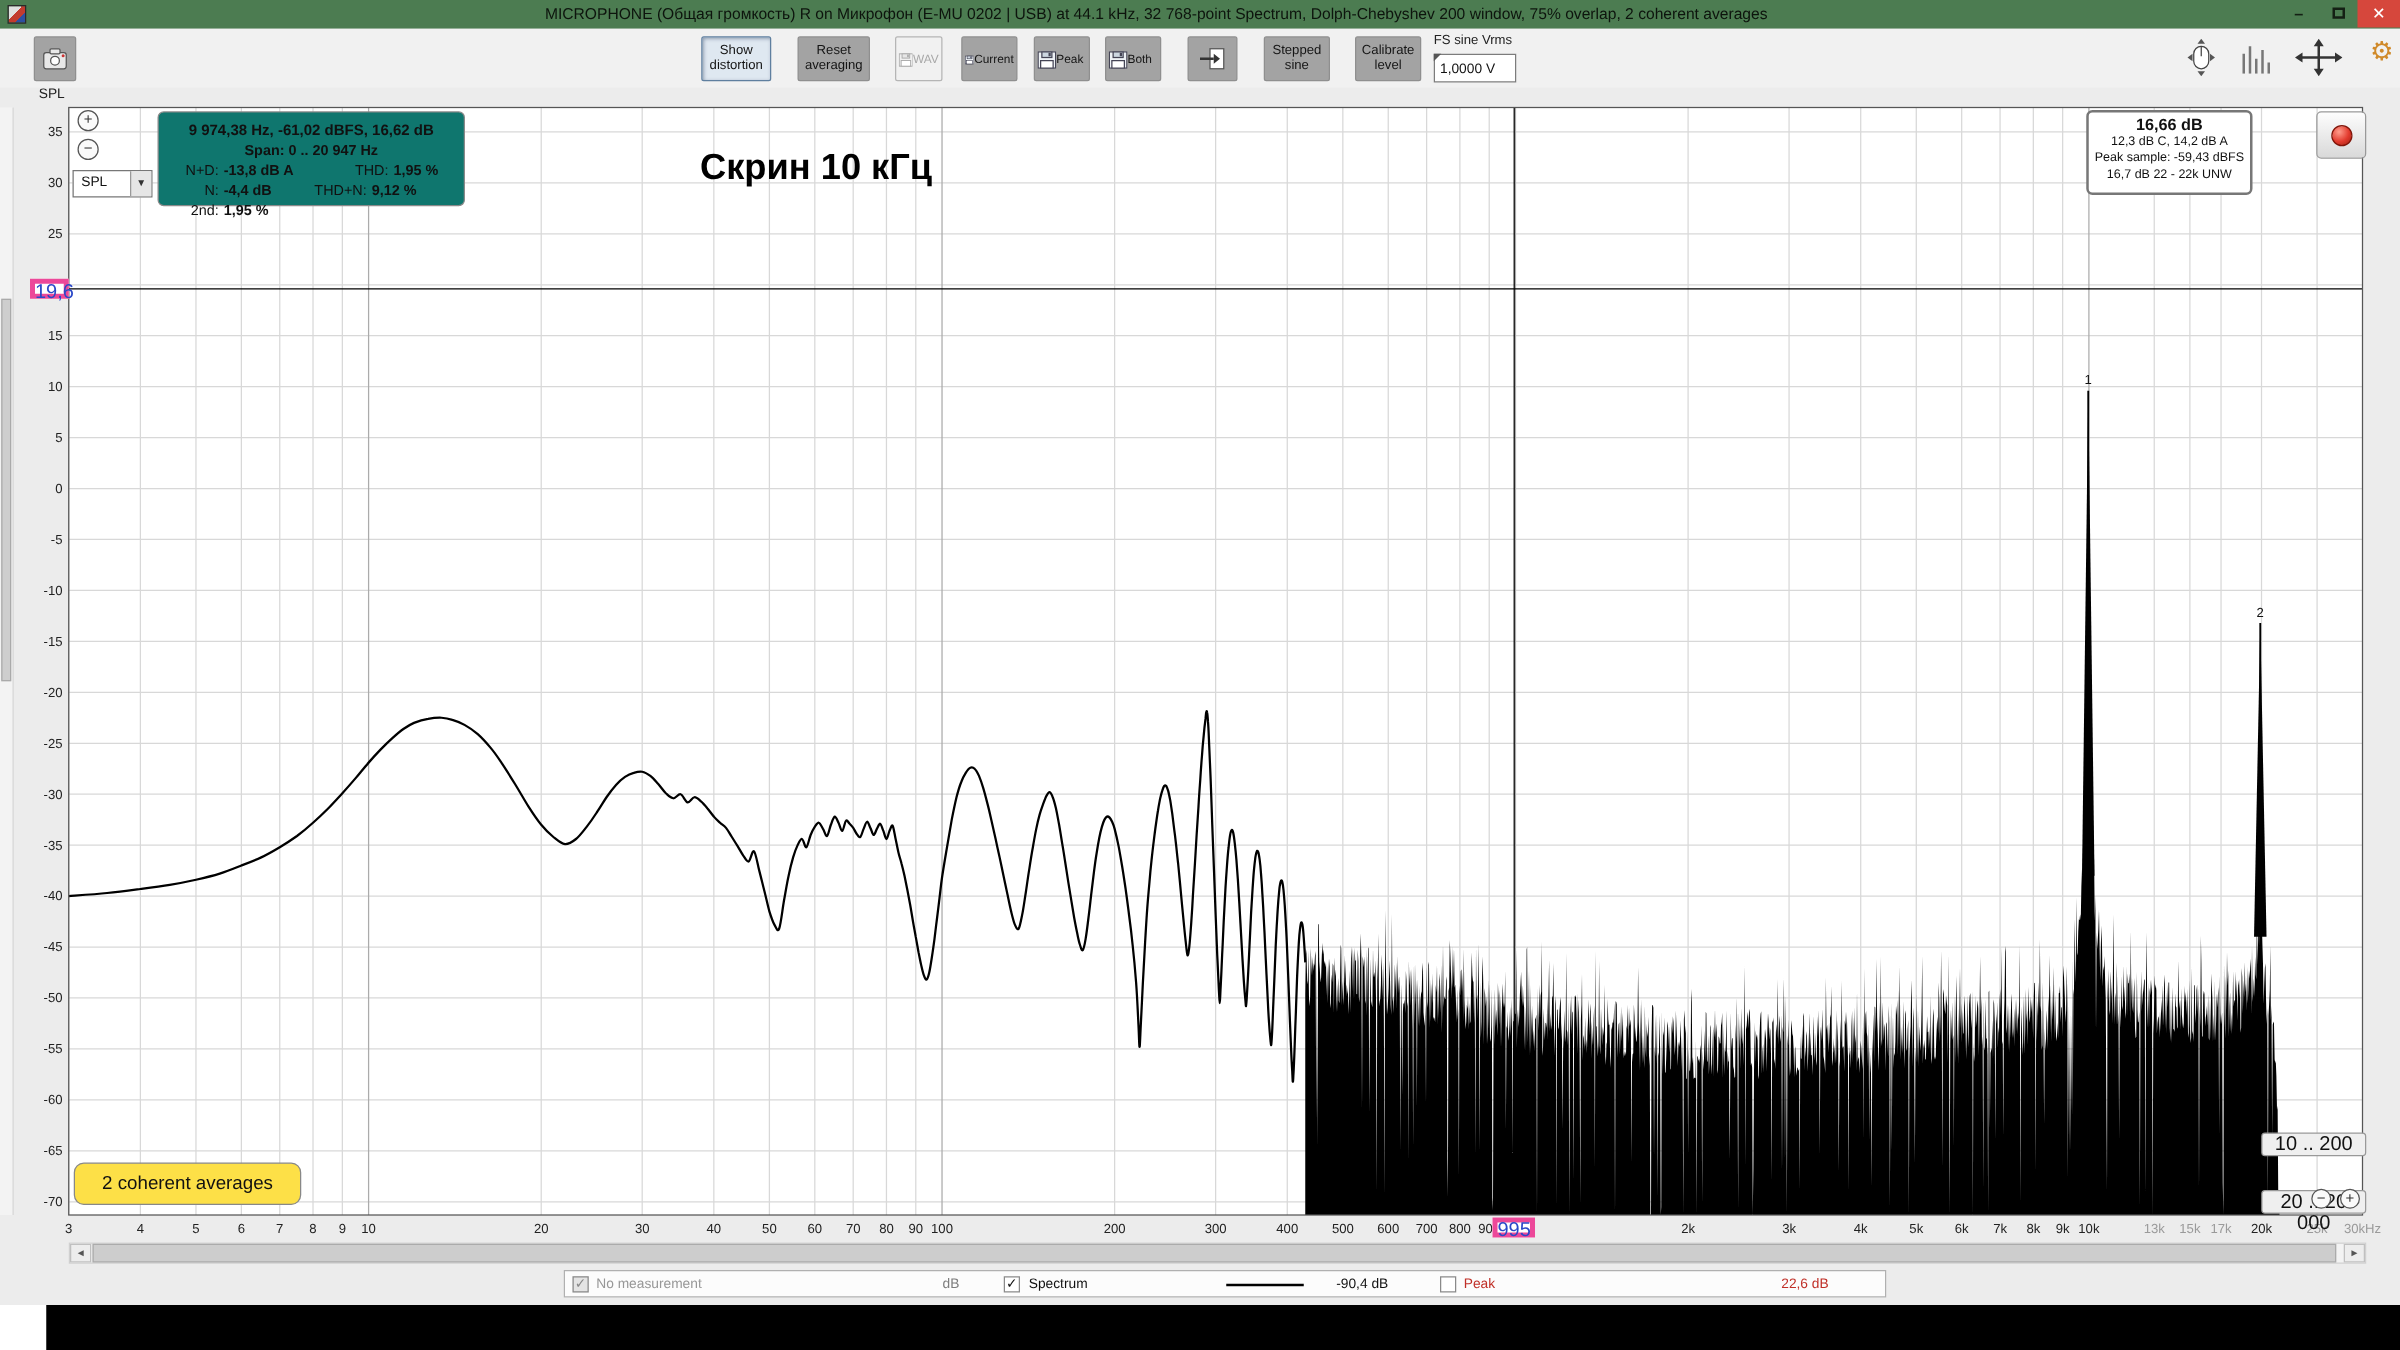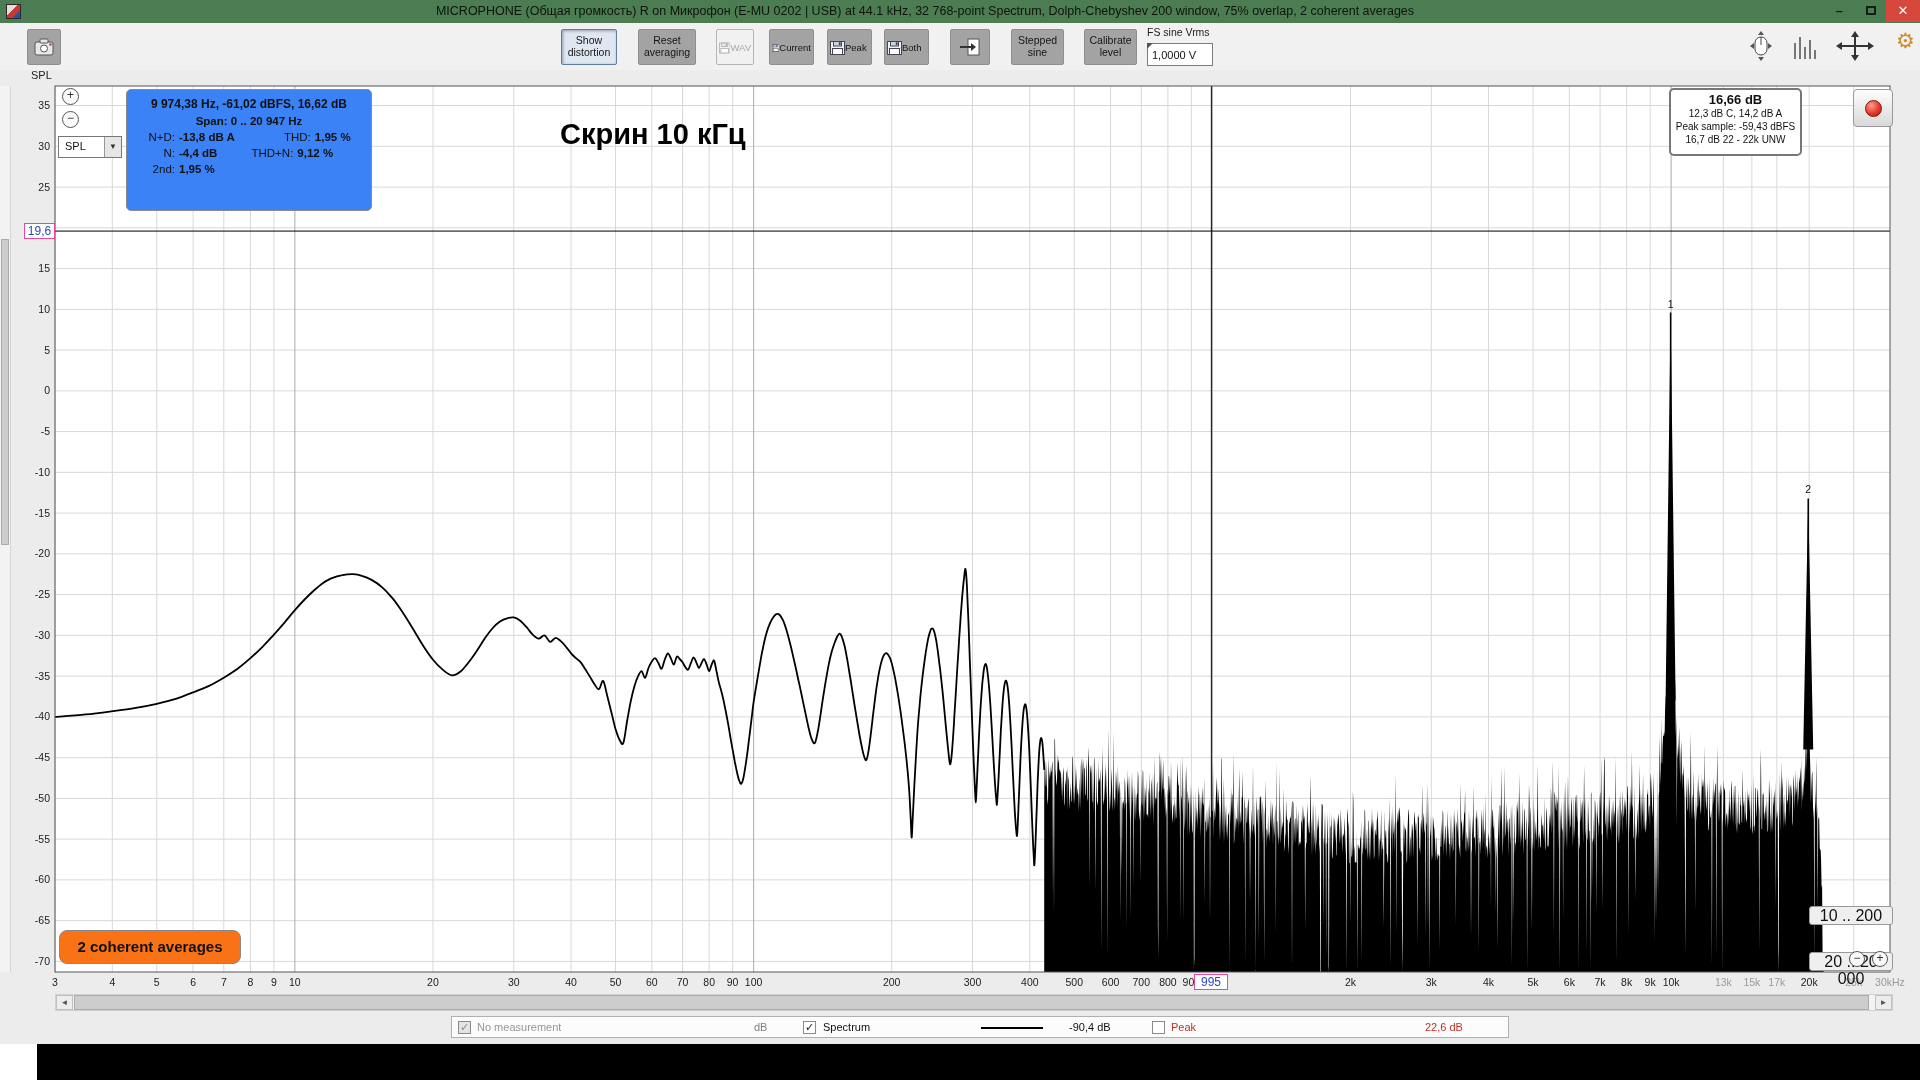--- a/index.html
+++ b/index.html
@@ -30,37 +30,37 @@
 
 
 #plot-svg{position:absolute;left:0;top:0;width:1920px;height:1080px;pointer-events:none}
 .spl-title{position:absolute;left:31px;top:69px;font-size:11px;color:#222}
 .round-btn{position:absolute;width:17px;height:17px;border:1.5px solid #555;border-radius:50%;background:#fafafa;text-align:center;line-height:13px;font-size:12px;color:#333;cursor:default}
 #zoomin{left:62px;top:88px}
 #zoomout{left:62px;top:111px}
 .spl-dd{position:absolute;left:58px;top:136px;width:64px;height:22px;background:#fff;border:1px solid #777;font-size:11px}
 .spl-dd .txt{position:absolute;left:6px;top:3px}
 .spl-dd .arrow{position:absolute;right:0;top:0;width:17px;height:20px;background:#e6e6e6;border-left:1px solid #999;text-align:center;line-height:20px;font-size:8px;color:#333}
-.readout{position:absolute;left:126px;top:89px;width:246px;height:122px;background:#3b82f6;border:1px solid #8a8a8a;border-radius:5px;padding:7px 8px 0;font-size:11.5px}
+.readout{position:absolute;left:126px;top:89px;width:246px;height:76px;background:#0f766e;border:1px solid #8a8a8a;border-radius:5px;padding:7px 8px 0;font-size:11.5px}
 .readout .l1{text-align:center;font-weight:bold;font-size:12px;white-space:nowrap}
 .readout .l2{text-align:center;font-weight:bold;margin-top:4px}
 .readout .row{margin-top:4px;display:flex;white-space:nowrap}
 .readout .lab{width:40px;text-align:right;margin-right:4px}
 .readout .val{font-weight:bold}
 .readout .lab2{width:52px;text-align:right;margin-right:4px;margin-left:24px}
 .plot-title{position:absolute;left:560px;top:118px;font-size:29px;font-weight:bold;color:#000}
 .levelbox{position:absolute;left:1669px;top:88px;width:133px;height:68px;background:#fff;border:2px solid #777;border-radius:5px;text-align:center;padding-top:2px}
 .levelbox .main{font-size:13px;font-weight:bold}
 .levelbox .sub{font-size:10px;line-height:1.3;color:#111}
 .recbtn{position:absolute;left:1853px;top:89px;width:40px;height:38px;border:1px solid #999;border-radius:4px;background:linear-gradient(#fdfdfd,#d9d9d9);display:flex;align-items:center;justify-content:center;cursor:default}
 .recdot{width:17px;height:17px;border-radius:50%;background:radial-gradient(circle at 35% 30%,#ff9d8d,#e23b2e 55%,#9c1f12);border:1px solid #801408}
-.cursor-tag{position:absolute;background:#fff;border:1px solid #ec4899;color:#2a48c8;font-size:12px;text-align:center;z-index:5}
+.cursor-tag{position:absolute;background:#fff;border:4px solid #ec4899;color:#2a48c8;font-size:16px;text-align:center;z-index:5}
 #ytag{left:24px;top:223px;width:31px;height:16px;line-height:14px}
 #xtag{left:1194px;top:974px;width:34px;height:16px;line-height:14px}
-.avgbadge{position:absolute;left:59px;top:930px;width:182px;height:34px;background:#f97316;border:1px solid #888;border-radius:8px;font-weight:bold;font-size:15px;text-align:center;line-height:32px}
+.avgbadge{position:absolute;left:59px;top:930px;width:182px;height:34px;background:#fde047;border:1px solid #888;border-radius:8px;font-weight:normal;font-size:15px;text-align:center;line-height:32px}
 .rangebtn{position:absolute;left:1809px;width:84px;height:19px;background:#efefef;border:1px solid #999;border-radius:3px;font-size:16px;text-align:center;line-height:17px;cursor:default}
 #range1{top:906px}
 #range2{top:952px}
 #vz1{left:1849px;top:951px}
 #vz2{left:1872px;top:951px}
 .vscroll{position:absolute;left:0;top:86px;width:11px;height:886px;background:#f3f3f3;border-right:1px solid #d5d5d5}
 .vthumb{position:absolute;left:1px;top:153px;width:8px;height:306px;background:#cecece;border:1px solid #aaa}
 .hscroll{position:absolute;left:55px;top:994px;width:1838px;height:17px;background:#f3f3f3;border:1px solid #d0d0d0}
 .harrow{position:absolute;top:0;width:17px;height:15px;background:#ededed;border:1px solid #c0c0c0;text-align:center;line-height:14px;font-size:8px;color:#555}
 #hleft{left:0}

